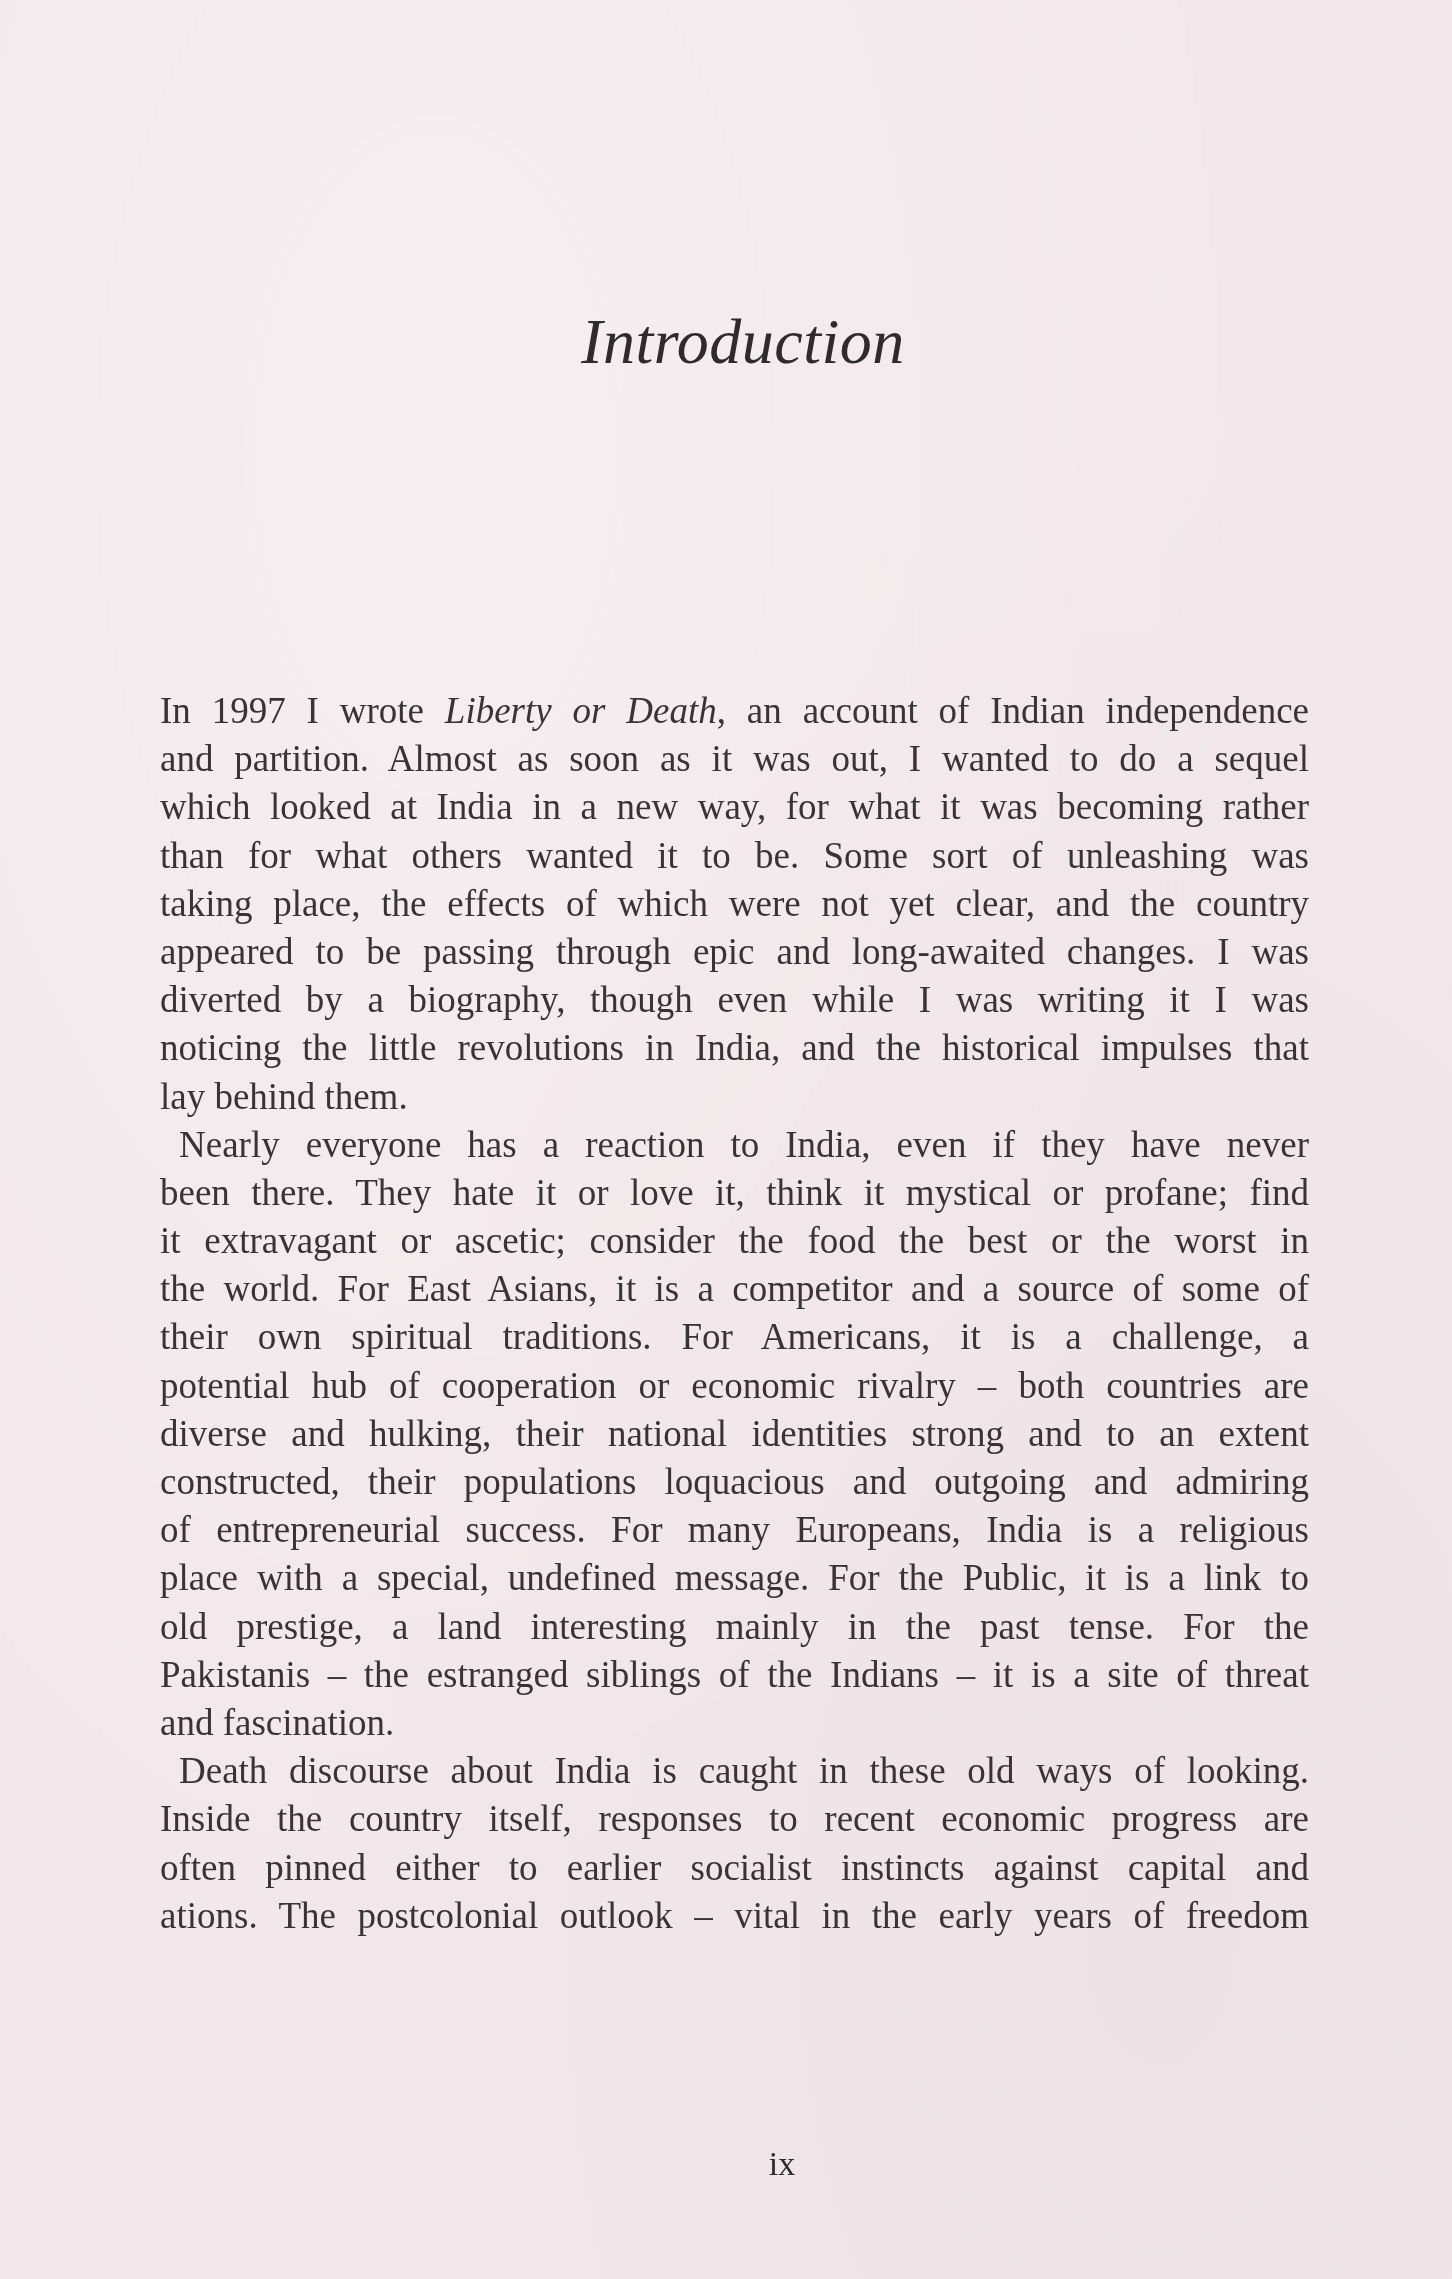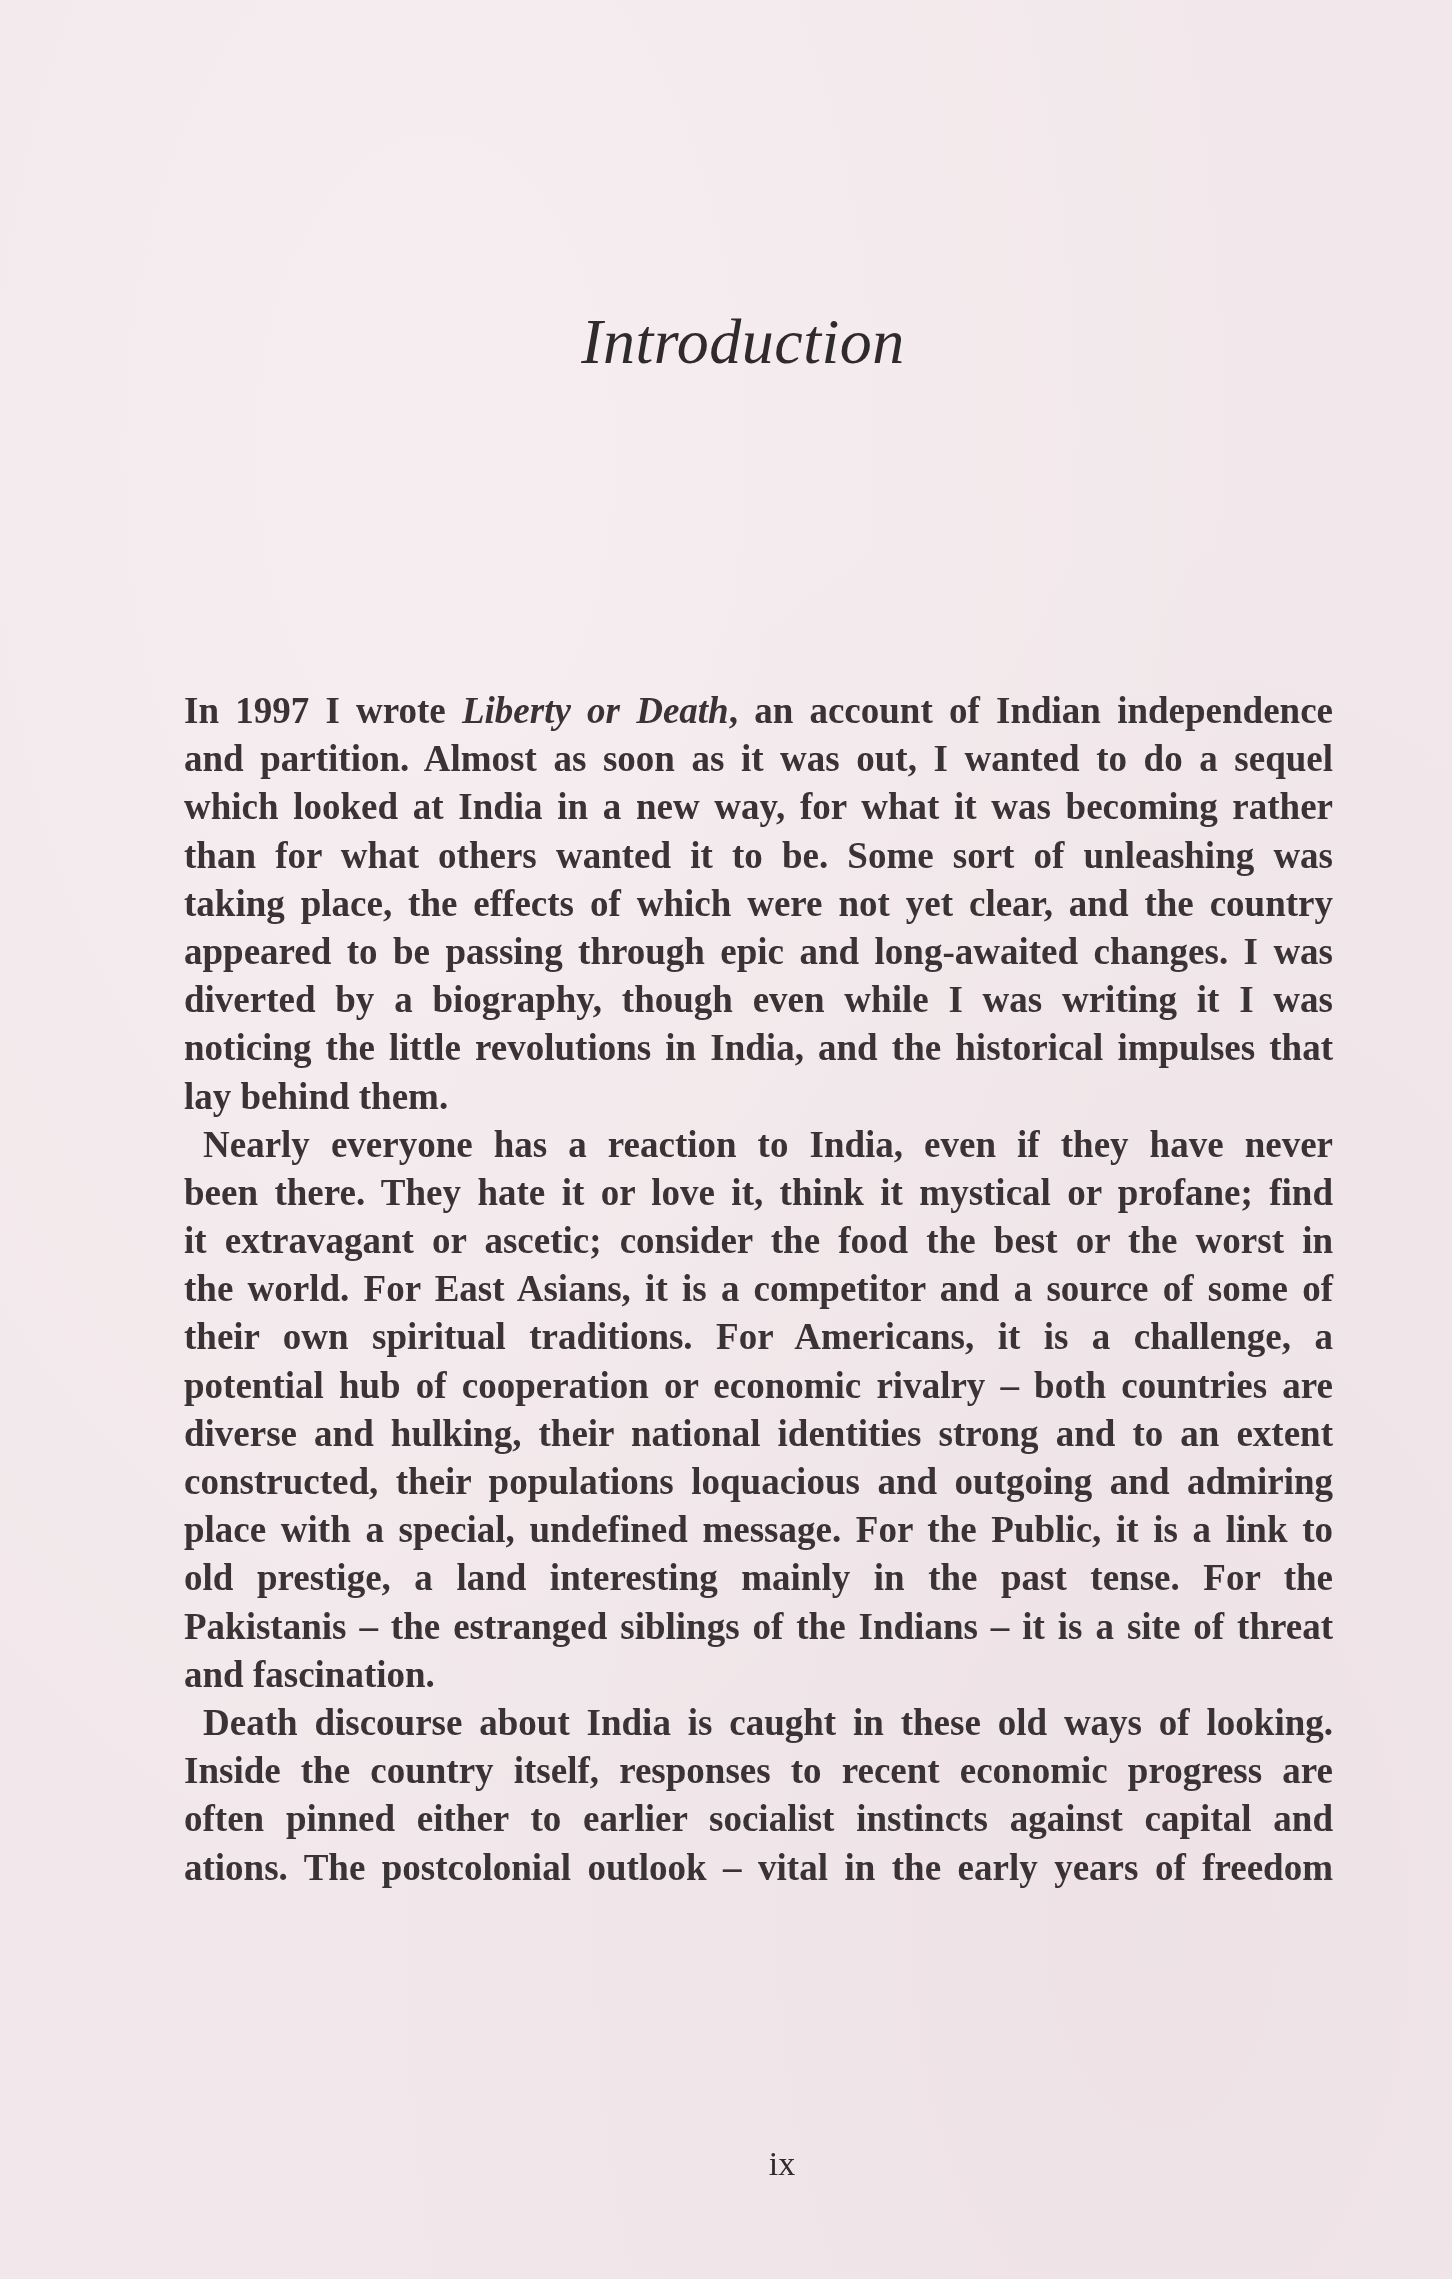--- a/index.html
+++ b/index.html
@@ -32,24 +32,23 @@
       font-style: italic;
       font-size: 64px;
       line-height: 80px;
       letter-spacing: 0.5px;
       color: #2f2a2c;
       margin: 0;
       font-weight: normal;
     }
     .body-text {
       position: absolute;
-      left: 184px;
+      left: 160px;
       top: 687px;
       width: 1149px;
-      font-weight: bold;
     }
     .paragraph {
       margin: 0;
     }
     .line {
       display: block;
       height: 48.2px;
       line-height: 48.2px;
       font-size: 37px;
       white-space: nowrap;
@@ -100,20 +99,21 @@
     </div>
     <div class="paragraph">
       <span class="line indent"><span>Nearly everyone has a reaction to India, even if they have never</span></span>
       <span class="line"><span>been there. They hate it or love it, think it mystical or profane; find</span></span>
       <span class="line"><span>it extravagant or ascetic; consider the food the best or the worst in</span></span>
       <span class="line"><span>the world. For East Asians, it is a competitor and a source of some of</span></span>
       <span class="line"><span>their own spiritual traditions. For Americans, it is a challenge, a</span></span>
       <span class="line"><span>potential hub of cooperation or economic rivalry – both countries are</span></span>
       <span class="line"><span>diverse and hulking, their national identities strong and to an extent</span></span>
       <span class="line"><span>constructed, their populations loquacious and outgoing and admiring</span></span>
+      <span class="line"><span>of entrepreneurial success. For many Europeans, India is a religious</span></span>
       <span class="line"><span>place with a special, undefined message. For the Public, it is a link to</span></span>
       <span class="line"><span>old prestige, a land interesting mainly in the past tense. For the</span></span>
       <span class="line"><span>Pakistanis – the estranged siblings of the Indians – it is a site of threat</span></span>
       <span class="line last"><span>and fascination.</span></span>
     </div>
     <div class="paragraph">
       <span class="line indent"><span>Death discourse about India is caught in these old ways of looking.</span></span>
       <span class="line"><span>Inside the country itself, responses to recent economic progress are</span></span>
       <span class="line"><span>often pinned either to earlier socialist instincts against capital and</span></span>
       <span class="line"><span>ations. The postcolonial outlook – vital in the early years of freedom</span></span>

